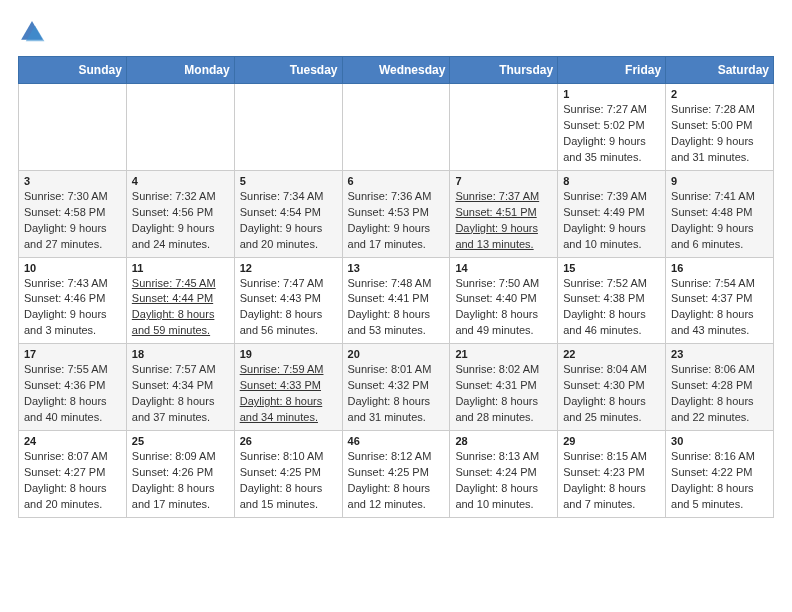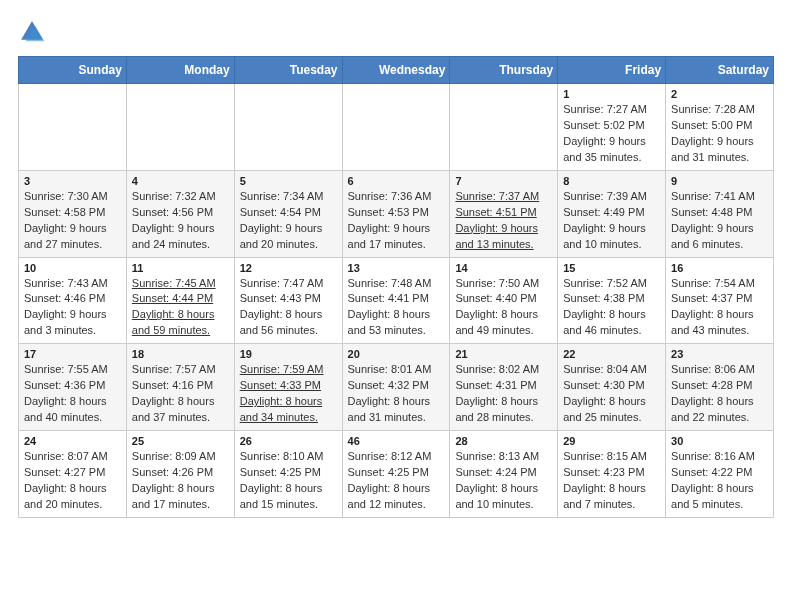--- a/index.html
+++ b/index.html
@@ -235,21 +235,21 @@
         <tr>
           <td>
             <div class="day-num">17</div>
             <div class="day-info" style="white-space: pre-line;">Sunrise: 7:55 AM
 Sunset: 4:36 PM
 Daylight: 8 hours and 40 minutes.</div>
           </td>
           <td>
             <div class="day-num">18</div>
             <div class="day-info" style="white-space: pre-line;">Sunrise: 7:57 AM
-Sunset: 4:16 PM
+Sunset: 4:34 PM
 Daylight: 8 hours and 37 minutes.</div>
           </td>
           <td>
             <div class="day-num">19</div>
             <div class="day-info" style="white-space: pre-line; text-decoration: underline;">Sunrise: 7:59 AM
 Sunset: 4:33 PM
 Daylight: 8 hours and 34 minutes.</div>
           </td>
           <td>
             <div class="day-num">20</div>

